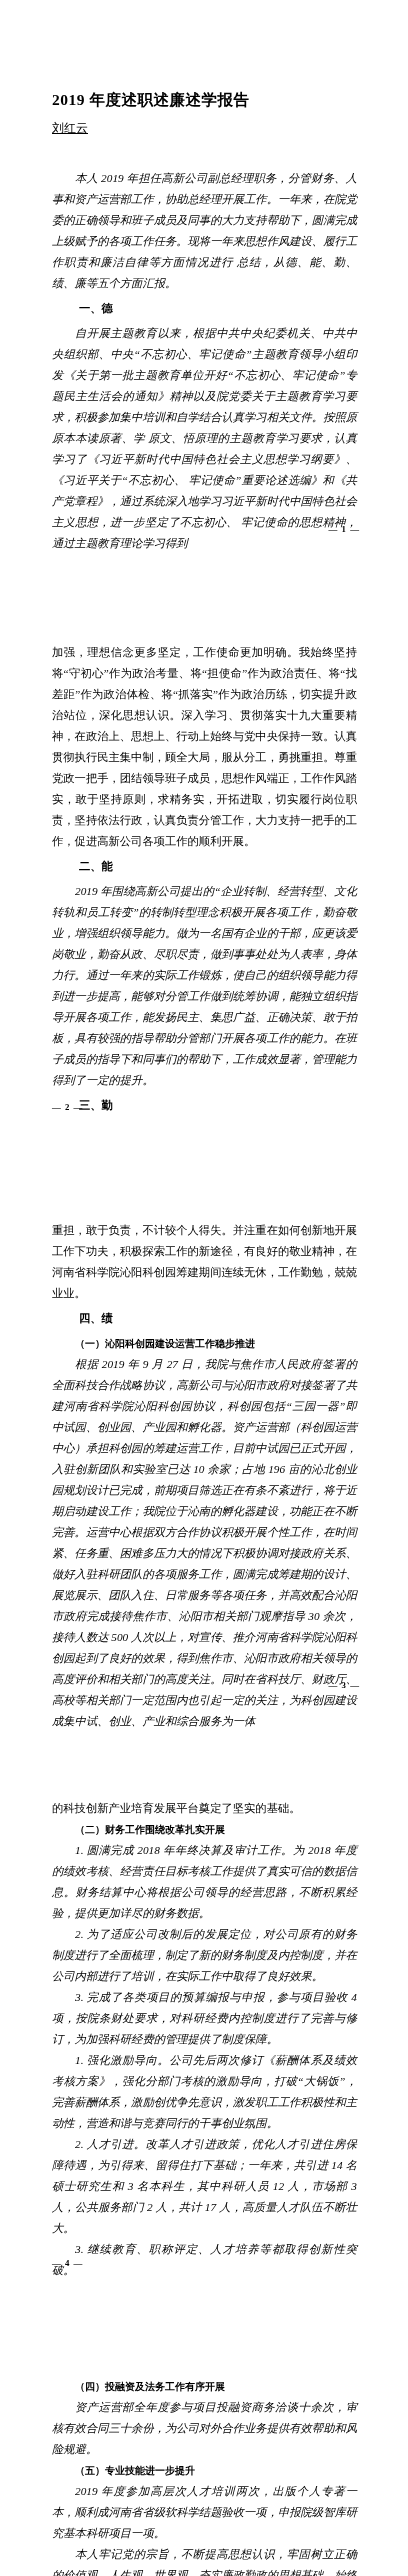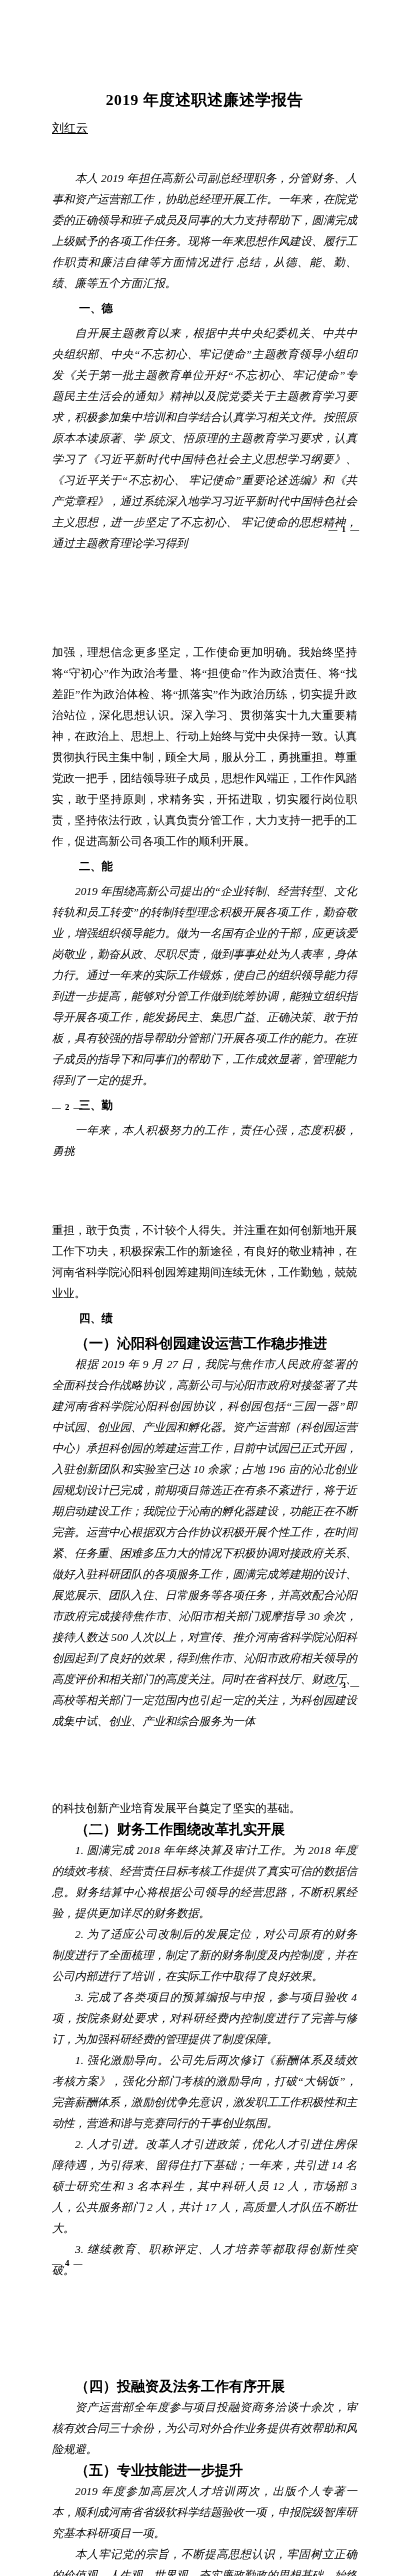--- a/index.html
+++ b/index.html
@@ -27,21 +27,20 @@
     overflow: hidden;
     background: #ffffff;
   }
   .content {
     padding: 64px 52px 0 52px;
   }
   .doc-title {
     font-size: 15.5px;
     line-height: 26px;
     font-weight: bold;
-    text-align: center;
     margin-top: 23px;
     letter-spacing: 0.5px;
   }
   .doc-author {
     font-size: 12px;
     line-height: 15.5px;
     margin: 8.2px 0 31px 0;
     text-decoration: underline;
   }
   .para {
@@ -54,21 +53,21 @@
   .para.indent { text-indent: 23px; font-style: italic; }
   .h1 {
     font-size: 11.3px;
     line-height: 21px;
     font-weight: bold;
     font-family: "Liberation Sans", "DejaVu Sans", sans-serif;
     text-indent: 23px;
     margin: 4px;
   }
   .h2 {
-    font-size: 14px;
+    font-size: 10px;
     line-height: 21px;
     font-weight: bold;
     text-indent: 23px;
     margin: 0;
   }
   .pagenum {
     position: absolute;
     top: 524px;
     font-size: 8.8px;
     line-height: 10.3px;
@@ -91,21 +90,20 @@
         <p class="para indent">自开展主题教育以来，根据中共中央纪委机关、中共中央组织部、中央“不忘初心、牢记使命”主题教育领导小组印发《关于第一批主题教育单位开好“不忘初心、牢记使命”专题民主生活会的通知》精神以及院党委关于主题教育学习要求，积极参加集中培训和自学结合认真学习相关文件。按照原原本本读原著、学 原文、悟原理的主题教育学习要求，认真学习了《习近平新时代中国特色社会主义思想学习纲要》、《习近平关于“不忘初心、 牢记使命”重要论述选编》和《共产党章程》，通过系统深入地学习习近平新时代中国特色社会主义思想，进一步坚定了不忘初心、 牢记使命的思想精神，通过主题教育理论学习得到</p>
       </div>
       <div class="pagenum right">— 1 —</div>
     </section>
     <section class="page">
       <div class="content">
         <p class="para">加强，理想信念更多坚定，工作使命更加明确。我始终坚持将“守初心”作为政治考量、将“担使命”作为政治责任、将“找差距”作为政治体检、将“抓落实”作为政治历练，切实提升政治站位，深化思想认识。深入学习、贯彻落实十九大重要精神，在政治上、思想上、行动上始终与党中央保持一致。认真贯彻执行民主集中制，顾全大局，服从分工，勇挑重担。尊重党政一把手，团结领导班子成员，思想作风端正，工作作风踏实，敢于坚持原则，求精务实，开拓进取，切实履行岗位职责，坚持依法行政，认真负责分管工作，大力支持一把手的工作，促进高新公司各项工作的顺利开展。</p>
         <div class="h1">二、能</div>
         <p class="para indent">2019 年围绕高新公司提出的“企业转制、经营转型、文化转轨和员工转变”的转制转型理念积极开展各项工作，勤奋敬业，增强组织领导能力。做为一名国有企业的干部，应更该爱岗敬业，勤奋从政、尽职尽责，做到事事处处为人表率，身体力行。通过一年来的实际工作锻炼，使自己的组织领导能力得到进一步提高，能够对分管工作做到统筹协调，能独立组织指导开展各项工作，能发扬民主、集思广益、正确决策、敢于拍板，具有较强的指导帮助分管部门开展各项工作的能力。在班子成员的指导下和同事们的帮助下，工作成效显著，管理能力得到了一定的提升。</p>
         <div class="h1">三、勤</div>
-        <p class="para indent">一年来，本人积极努力的工作，责任心强，态度积极，勇挑</p>
       </div>
       <div class="pagenum left">— 2 —</div>
     </section>
     <section class="page">
       <div class="content">
         <p class="para">重担，敢于负责，不计较个人得失。并注重在如何创新地开展工作下功夫，积极探索工作的新途径，有良好的敬业精神，在河南省科学院沁阳科创园筹建期间连续无休，工作勤勉，兢兢业业。</p>
         <div class="h1">四、绩</div>
         <div class="h2">（一）沁阳科创园建设运营工作稳步推进</div>
         <p class="para indent">根据 2019 年 9 月 27 日，我院与焦作市人民政府签署的全面科技合作战略协议，高新公司与沁阳市政府对接签署了共建河南省科学院沁阳科创园协议，科创园包括“三园一器”即中试园、创业园、产业园和孵化器。资产运营部（科创园运营中心）承担科创园的筹建运营工作，目前中试园已正式开园，入驻创新团队和实验室已达 10 余家；占地 196 亩的沁北创业园规划设计已完成，前期项目筛选正在有条不紊进行，将于近期启动建设工作；我院位于沁南的孵化器建设，功能正在不断完善。运营中心根据双方合作协议积极开展个性工作，在时间紧、任务重、困难多压力大的情况下积极协调对接政府关系、做好入驻科研团队的各项服务工作，圆满完成筹建期的设计、展览展示、团队入住、日常服务等各项任务，并高效配合沁阳市政府完成接待焦作市、沁阳市相关部门观摩指导 30 余次，接待人数达 500 人次以上，对宣传、推介河南省科学院沁阳科创园起到了良好的效果，得到焦作市、沁阳市政府相关领导的高度评价和相关部门的高度关注。同时在省科技厅、财政厅、高校等相关部门一定范围内也引起一定的关注，为科创园建设成集中试、创业、产业和综合服务为一体</p>
       </div>

